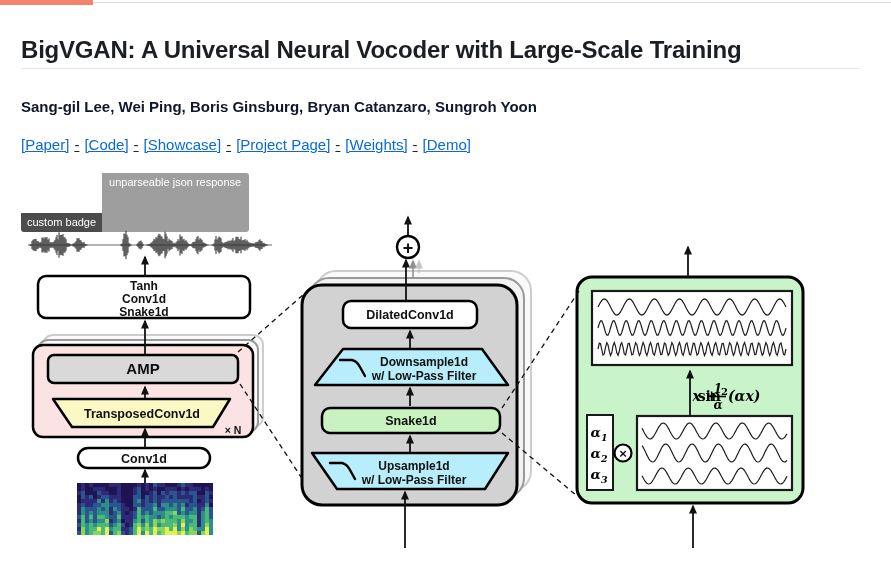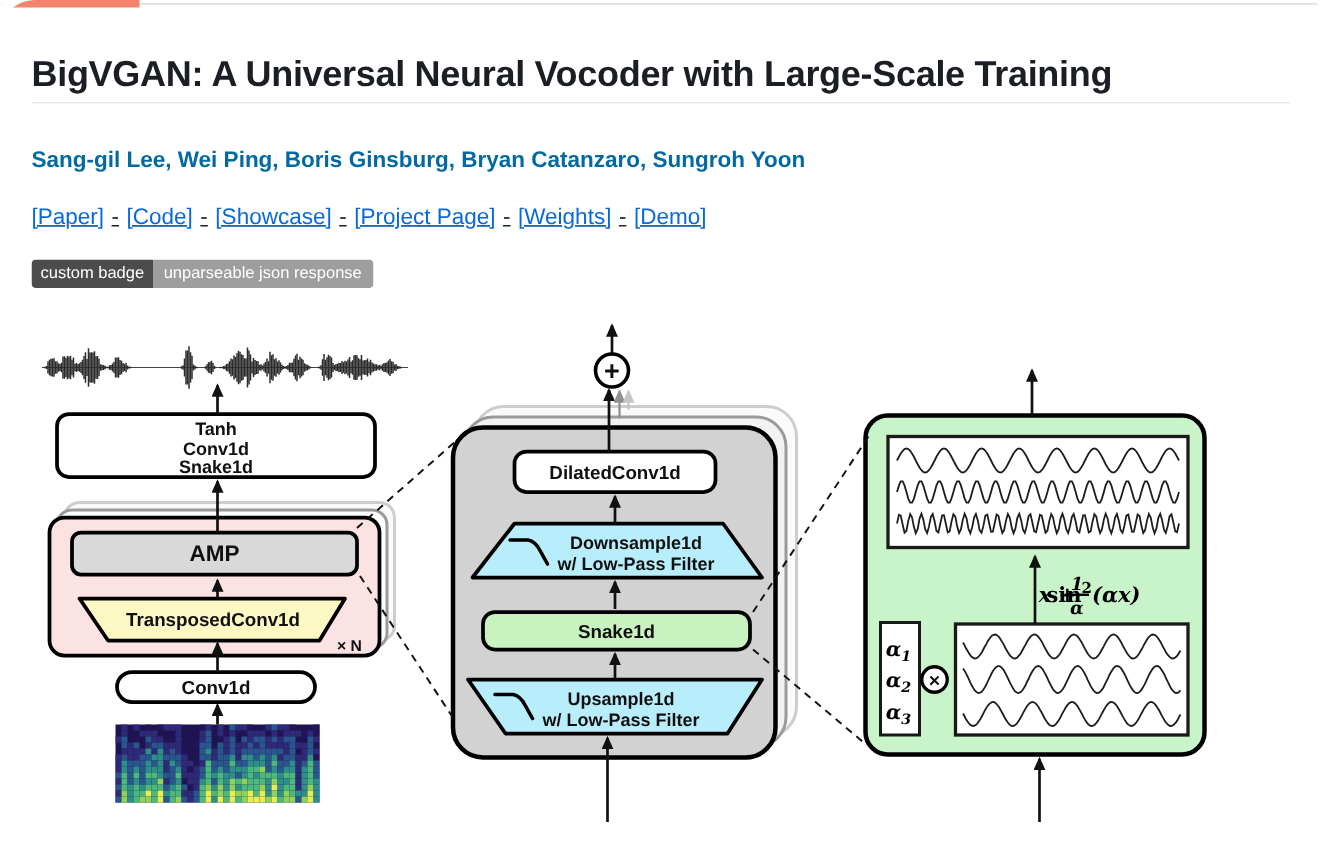--- a/index.html
+++ b/index.html
@@ -1,24 +1,24 @@
 <!DOCTYPE html>
 <html><head>
 <meta charset="utf-8">
 <style>
   html,body{margin:0;padding:0;background:#fff;}
   .page{position:relative;width:891px;height:562px;background:#ffffff;overflow:hidden;
-        font-family:"Liberation Sans",sans-serif;color:#1f2328;border-radius:23px;}
+        font-family:"Liberation Sans",sans-serif;color:#1f2328;}
   .topline{position:absolute;left:0;top:2px;width:891px;height:1px;background:#dcdcdc;}
   .loadbar{position:absolute;left:0;top:0;width:93px;height:5px;background:#f4836b;}
   h1.title{position:absolute;left:21px;top:36px;margin:0;font-size:24px;font-weight:700;
            color:#1b1f24;letter-spacing:-0.2px;white-space:nowrap;}
   .rule{position:absolute;left:21px;top:68px;width:839px;height:1px;background:#e7e9eb;}
   .authors{position:absolute;left:21px;top:98px;margin:0;font-size:15px;font-weight:700;
-           color:#0369a1;white-space:nowrap;}
+           color:#0f172a;white-space:nowrap;}
   .links{position:absolute;left:21px;top:136px;margin:0;font-size:15px;white-space:nowrap;text-decoration:underline;}
   .links a{color:#0a69da;text-decoration:underline;cursor:pointer;}
   .sep{margin:0 5px;color:#24292f;}
   .badge{position:absolute;left:21px;top:173px;display:inline-flex;font-size:11px;
          line-height:12px;color:#ffffff;border-radius:3px;overflow:hidden;}
   .badge-l{padding:3px 6px 4px 6px;}
   .badge-r{padding:3px 8px 4px 7px;}
   svg.diagram{position:absolute;left:0;top:205px;}
   .dlabel{font-family:"Liberation Sans",sans-serif;font-weight:700;fill:#101010;text-anchor:middle;}
   .math{font-family:"DejaVu Serif",serif;font-style:italic;font-weight:700;fill:#000;text-anchor:middle;}
@@ -35,21 +35,21 @@
   <h1 class="title">BigVGAN: A Universal Neural Vocoder with Large-Scale Training</h1>
   <div class="rule"></div>
 
   <p class="authors">Sang-gil Lee, Wei Ping, Boris Ginsburg, Bryan Catanzaro, Sungroh Yoon</p>
 
   <p class="links">
     <a style="color: rgb(10, 105, 218);">[Paper]</a><span class="sep">-</span><a style="color: rgb(10, 105, 218);">[Code]</a><span class="sep">-</span><a style="color: rgb(10, 105, 218);">[Showcase]</a><span class="sep">-</span><a style="color: rgb(10, 105, 218);">[Project Page]</a><span class="sep">-</span><a style="color: rgb(10, 105, 218);">[Weights]</a><span class="sep">-</span><a style="color: rgb(10, 105, 218);">[Demo]</a>
   </p>
 
   <div class="badge">
-    <span class="badge-l" style="background: rgb(76, 76, 76);">custom badge</span>
+    <span class="badge-l" style="background: rgb(76, 76, 76); margin-top: 40px;">custom badge</span>
       <span class="badge-r" style="background: rgb(158, 158, 158);">unparseable json response</span>
   </div>
 
   <svg class="diagram" width="891" height="357" viewBox="0 205 891 357">
     <defs>
       <marker id="mB" markerUnits="userSpaceOnUse" markerWidth="10" markerHeight="9" refX="7.5" refY="4" orient="auto">
           <path d="M0,0 L9,4 L0,8 z" fill="#111"></path>
         </marker>
       <marker id="mG" markerUnits="userSpaceOnUse" markerWidth="10" markerHeight="9" refX="7.5" refY="4" orient="auto">
           <path d="M0,0 L9,4 L0,8 z" fill="#8f8f8f"></path>

